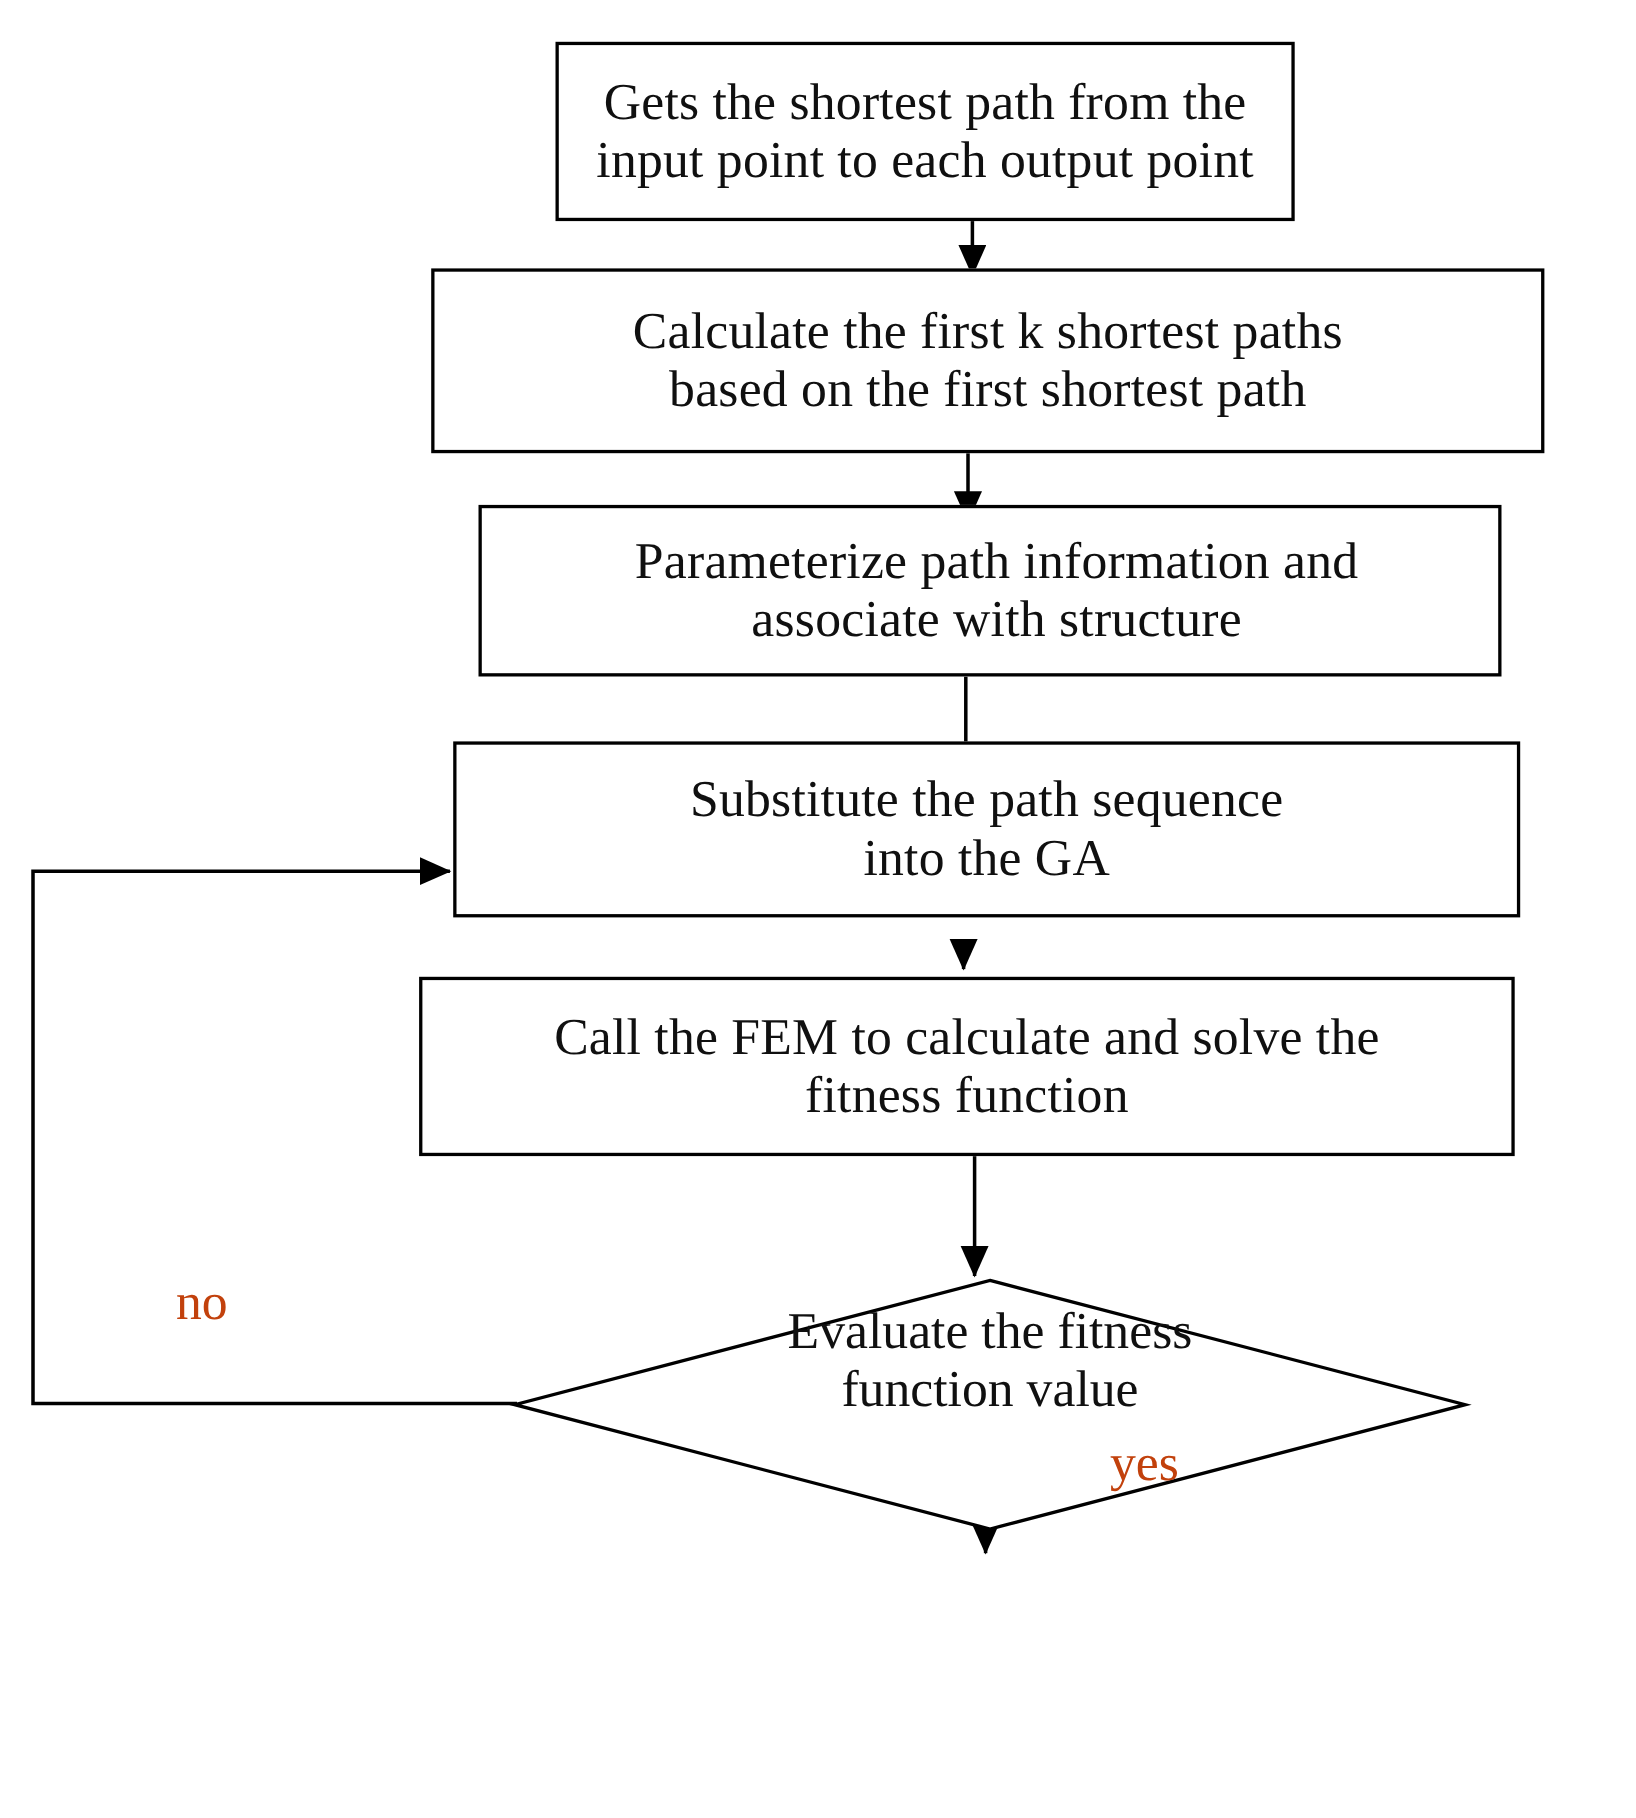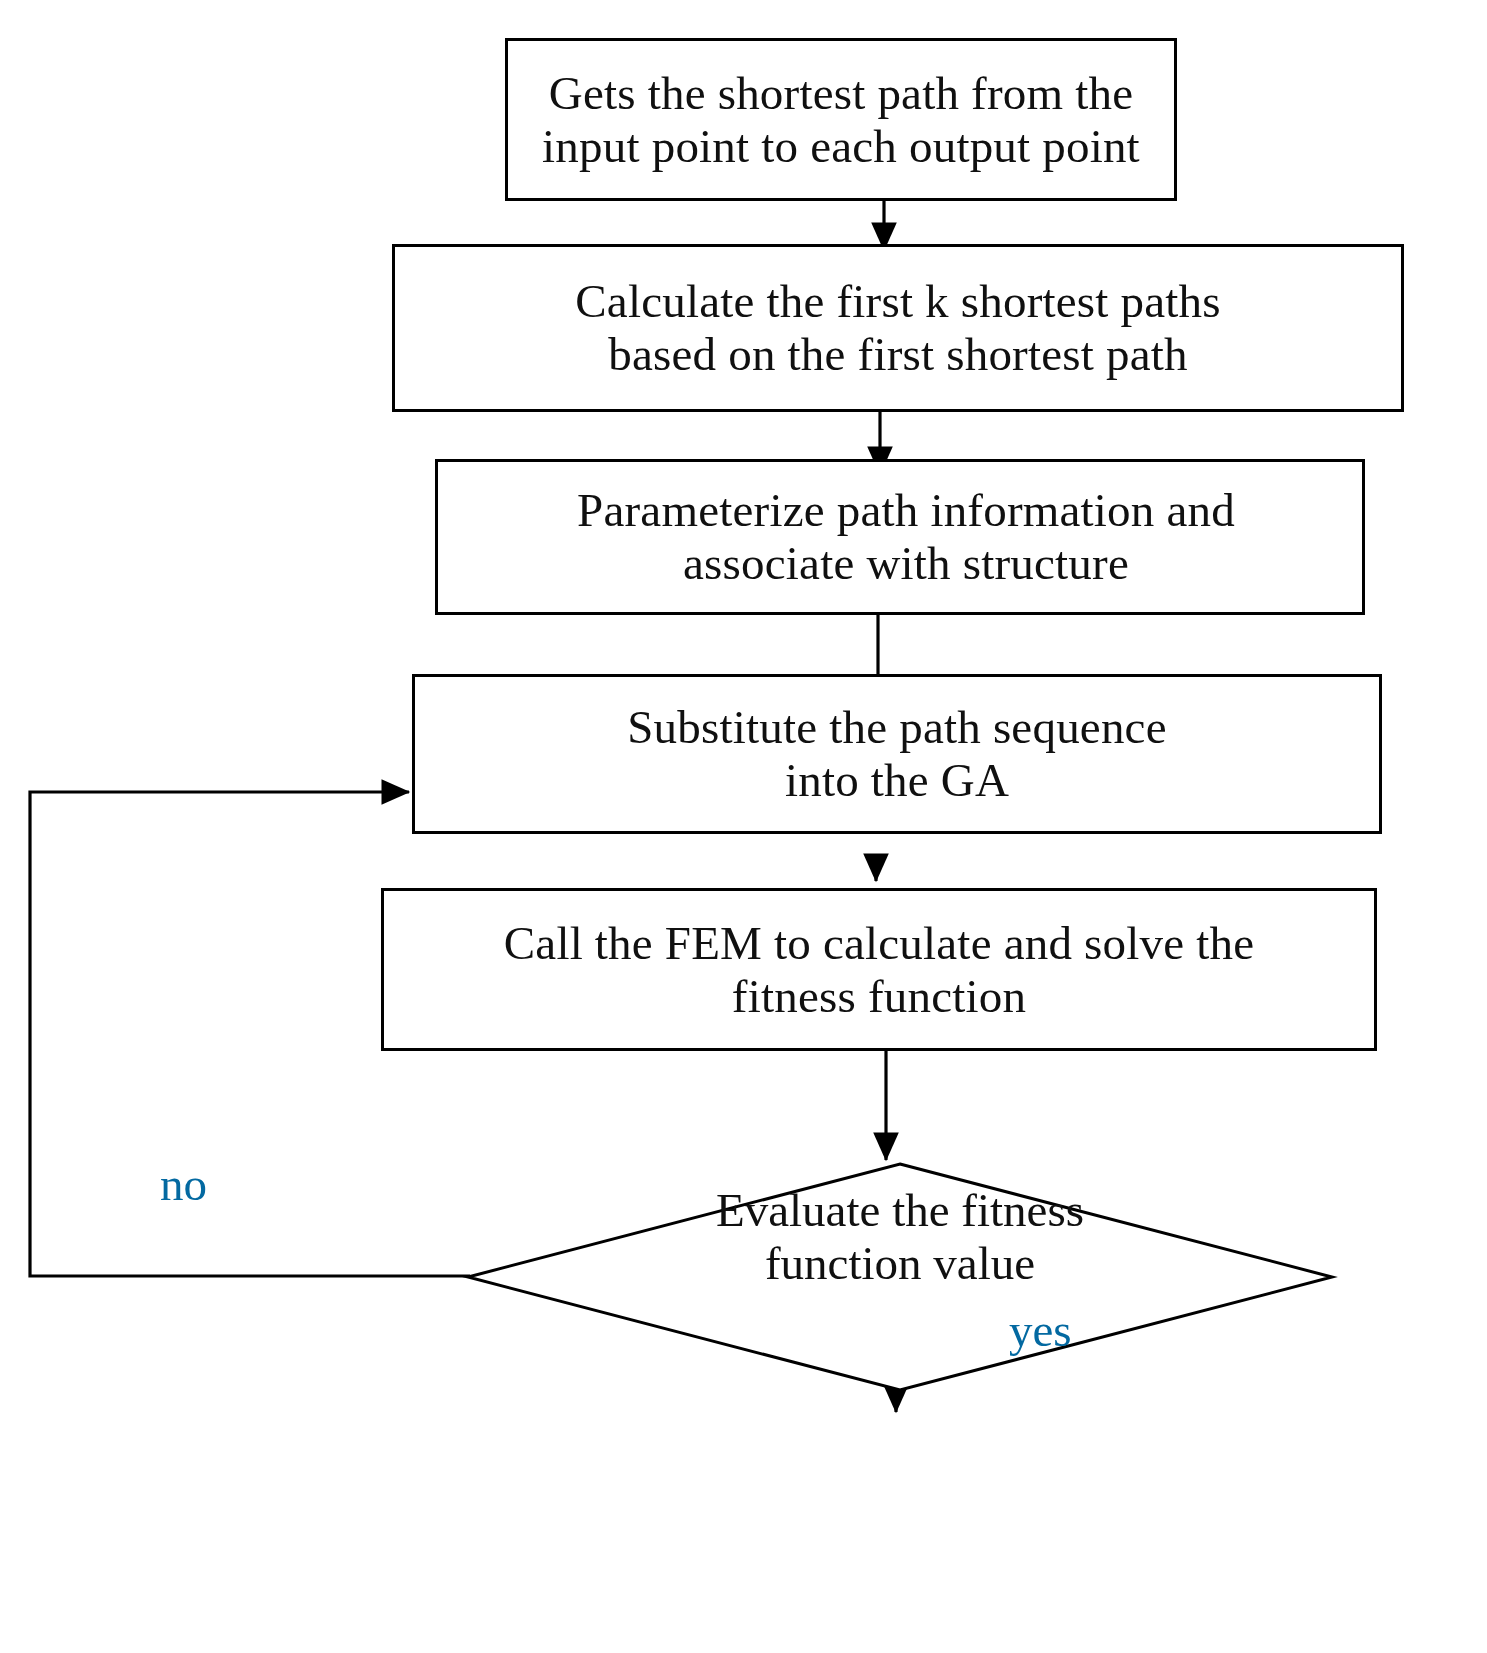--- a/index.html
+++ b/index.html
@@ -47,21 +47,21 @@
   .decision-label {
     position: absolute;
     width: 100%;
     text-align: center;
     color: #101010;
     line-height: 1.12;
     white-space: pre-line;
   }
   .edge-label {
     position: absolute;
-    color: #0369a1;
+    color: #c2410c;
     white-space: nowrap;
   }
   #wires {
     position: absolute;
     left: 0;
     top: 0;
     width: 1487px;
     height: 1653px;
     pointer-events: none;
   }

